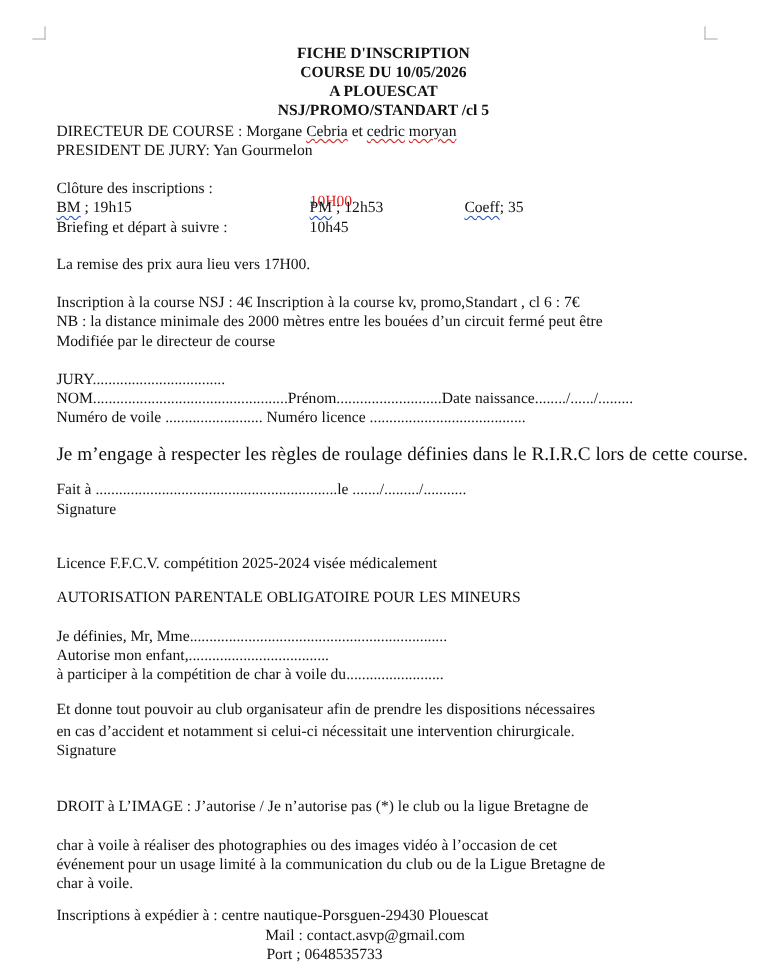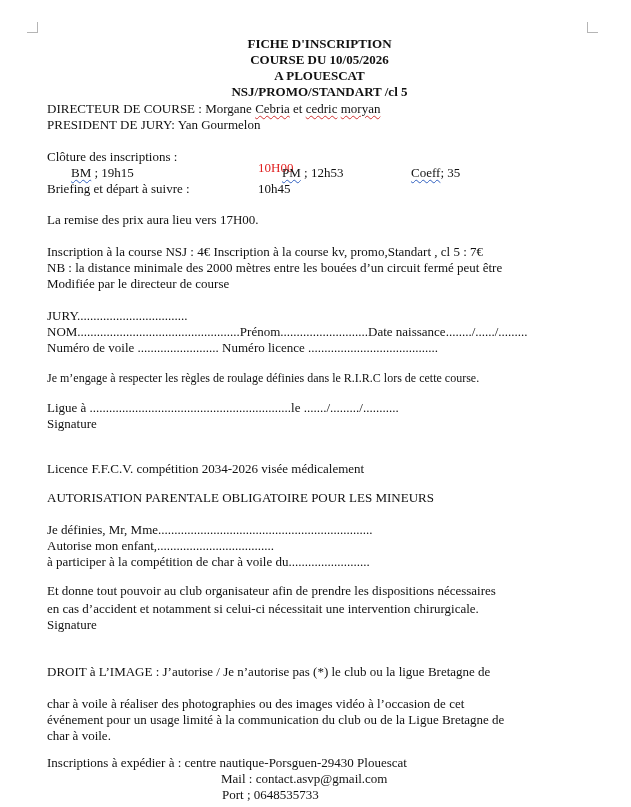--- a/index.html
+++ b/index.html
@@ -7,21 +7,21 @@
          font-family: "Liberation Serif", "DejaVu Serif", serif; color: #111; }
   .crop { position: absolute; width: 10px; height: 10px; border-color: #b5b5b5; border-style: solid; border-width: 0; }
   .crop.tl { left: 27px; top: 22px; border-right-width: 1px; border-bottom-width: 1px; width: 10px; height: 10px; }
   .crop.tr { left: 587px; top: 22px; border-left-width: 1px; border-bottom-width: 1px; }
   .page { position: absolute; left: 47px; top: 34px; width: 560px; font-size: 13px; line-height: 15px; }
   .b { font-weight: normal; }
   .title { position: absolute; left: 0; width: 545px; text-align: center; font-weight: bold; font-size: 13px; }
   .line { position: absolute; left: 0; white-space: nowrap; }
   .red { color: #e02020; }
   .squig { text-decoration: underline wavy #d03030; text-decoration-thickness: 1px; text-underline-offset: 2px; }
-  .squigb { text-decoration: underline wavy #3060c0; text-decoration-thickness: 1px; text-underline-offset: 2px; margin-left: 24px; }
+  .squigb { text-decoration: underline wavy #3060c0; text-decoration-thickness: 1px; text-underline-offset: 2px; }
   .col2 { position: absolute; left: 211px; }
   .col3 { position: absolute; left: 340px; }
 </style>
 </head>
 <body>
 
 <div class="crop tl"></div>
 <div class="crop tr"></div>
 
 <div class="page">
@@ -40,34 +40,34 @@
 
   <div class="line b" style="top:131px"><span class="squigb">BM</span> <span>; 19h15</span></div>
   <div class="line b col2" style="top:131px"><span class="squigb">PM</span> <span>; 12h53</span></div>
   <div class="line b col3" style="top:131px"><span class="squigb">Coeff</span><span>; 35</span></div>
 
   <div class="line b" style="top:147px">Briefing et départ à suivre :</div>
   <div class="line b col2" style="top:147px">10h45</div>
 
   <div class="line" style="top:178px">La remise des prix aura lieu vers  17H00.</div>
 
-  <div class="line b" style="top:210px">Inscription à la course NSJ : 4€      Inscription à la course  kv, promo,Standart , cl 5 : 7€</div>
+  <div class="line b" style="top:210px">Inscription à la course NSJ : 4€      Inscription à la course  kv, promo,Standart , cl 6 : 7€</div>
   <div class="line b" style="top:226px">NB : la distance minimale des 2000 mètres entre les bouées d’un circuit fermé peut être</div>
   <div class="line b" style="top:242px">Modifiée par le directeur de course</div>
 
   <div class="line b" style="top:274px">JURY..................................</div>
   <div class="line b" style="top:290px">NOM..................................................Prénom...........................Date naissance......../....../.........</div>
   <div class="line b" style="top:306px">Numéro de voile ......................... Numéro licence ........................................</div>
 
-  <div class="line b" style="top:337px; font-size:12px">Je m’engage à respecter les règles de roulage définies dans le R.I.R.C lors de cette course.</div>
+  <div class="line b" style="top:337px; font-size:16px">Je m’engage à respecter les règles de roulage définies dans le R.I.R.C lors de cette course.</div>
 
-  <div class="line b" style="top:366px">Ligue à ..............................................................le ......./........./...........</div>
+  <div class="line b" style="top:366px">Fait à ..............................................................le ......./........./...........</div>
   <div class="line" style="top:382px">Signature</div>
 
-  <div class="line b" style="top:427px">Licence F.F.C.V. compétition 2034-2026 visée médicalement</div>
+  <div class="line b" style="top:427px">Licence F.F.C.V. compétition 2025-2024 visée médicalement</div>
 
   <div class="line b" style="top:456px">AUTORISATION PARENTALE OBLIGATOIRE POUR LES MINEURS</div>
 
   <div class="line b" style="top:488px">Je définies, Mr, Mme..................................................................</div>
   <div class="line b" style="top:504px">Autorise mon enfant,....................................</div>
   <div class="line b" style="top:520px">à participer à la compétition de char à voile du.........................</div>
 
   <div class="line b" style="top:549px">Et donne tout pouvoir au club organisateur afin de prendre les dispositions nécessaires</div>
   <div class="line b" style="top:567px">en cas d’accident et notamment si celui-ci nécessitait une intervention chirurgicale.</div>
   <div class="line b" style="top:583px">Signature</div>

